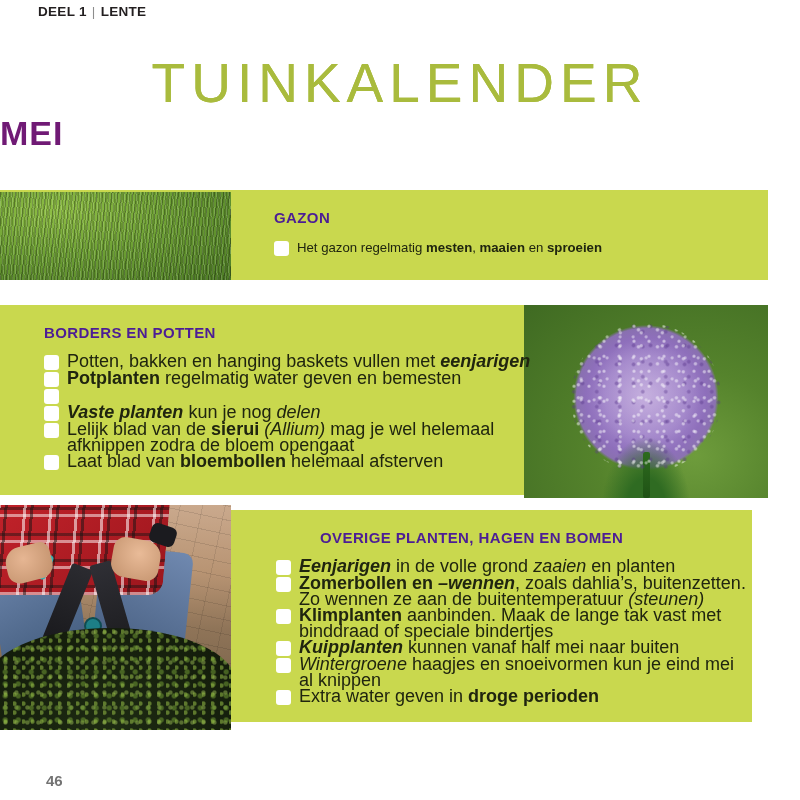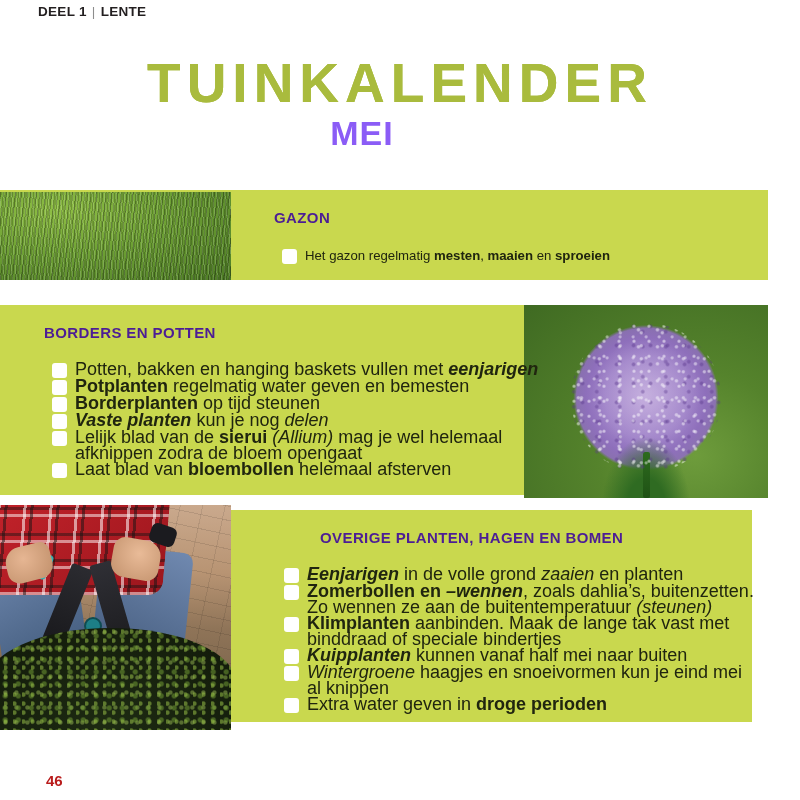--- a/index.html
+++ b/index.html
@@ -34,45 +34,44 @@
   }
 
   
   .title-main {
     position: absolute;
     left: 0;
     top: 56px;
     width: 800px;
     text-align: center;
     font-size: 55px;
-    font-weight: bold;
+    font-weight: normal;
     letter-spacing: 6px;
     line-height: 1;
     color: #a9bb3d;
     
     background-image:
       radial-gradient(circle at 18% 28%, rgba(255,255,255,.85) 0.6px, transparent 1.1px),
       radial-gradient(circle at 62% 70%, rgba(255,255,255,.75) 0.7px, transparent 1.3px),
       radial-gradient(circle at 88% 14%, rgba(255,255,255,.6) 0.5px, transparent 1px),
       radial-gradient(circle at 36% 88%, rgba(255,255,255,.7) 0.6px, transparent 1.2px);
     background-size: 7px 6px, 11px 9px, 9px 13px, 13px 7px;
     -webkit-background-clip: text;
     background-clip: text;
     text-shadow: 0 0 0 #a9bb3d;
   }
   .title-sub {
     position: absolute;
     left: 0;
     top: 114px;
     width: 724px;
-    text-align: center;
     font-size: 34px;
     font-weight: bold;
     letter-spacing: 1px;
-    color: #8b5cf6;
+    color: #701a75;
   }
 
   
   .panel {
     position: absolute;
     background: #c9d84e;
   }
 
   
   .photo {
@@ -273,21 +272,21 @@
     position: absolute;
     font-size: 15px;
     font-weight: bold;
     letter-spacing: 0.4px;
     color: #4c1d95;
     white-space: nowrap;
   }
   .check-list {
     position: absolute;
     list-style: none;
-    margin: 8px;
+    margin: 0;
     padding: 0;
   }
   .check-item {
     display: flex;
     align-items: flex-start;
     margin-bottom: 1px;
   }
   .checkbox {
     flex: 0 0 auto;
     width: 15px;
@@ -323,21 +322,21 @@
   #photo-shears { left: 0; top: 505px; width: 231px; height: 225px; }
   #title-overig { left: 276px; top: 529px; margin-left: 44px; }
   #list-overig  { left: 276px; top: 559px; }
 
   .page-number {
     position: absolute;
     left: 46px;
     top: 772px;
     font-size: 15px;
     font-weight: bold;
-    color: #b91c1c;
+    color: #737373;
   }
 </style>
 </head>
 <body>
 
 <div class="running-head">
   <span>DEEL 1</span><span class="sep">|</span><span>LENTE</span>
 </div>
 
 <div class="title-main">TUINKALENDER</div>
@@ -363,21 +362,20 @@
   <li class="check-item">
     <span class="checkbox"></span>
     <span class="item-text">Potten, bakken en hanging baskets vullen met <span class="bi">eenjarigen</span></span>
   </li>
   <li class="check-item">
     <span class="checkbox"></span>
     <span class="item-text"><b>Potplanten</b> regelmatig water geven en bemesten</span>
   </li>
   <li class="check-item">
     <span class="checkbox"></span>
-    <span class="item-text"><b>Borderplanten</b> op tijd steunen</span>
   </li>
   <li class="check-item">
     <span class="checkbox"></span>
     <span class="item-text"><span class="bi">Vaste planten</span> kun je nog <i>delen</i></span>
   </li>
   <li class="check-item">
     <span class="checkbox"></span>
     <span class="item-text">Lelijk blad van de <b>sierui</b> <i>(Allium)</i> mag je wel helemaal
 afknippen zodra de bloem opengaat</span>
   </li>

